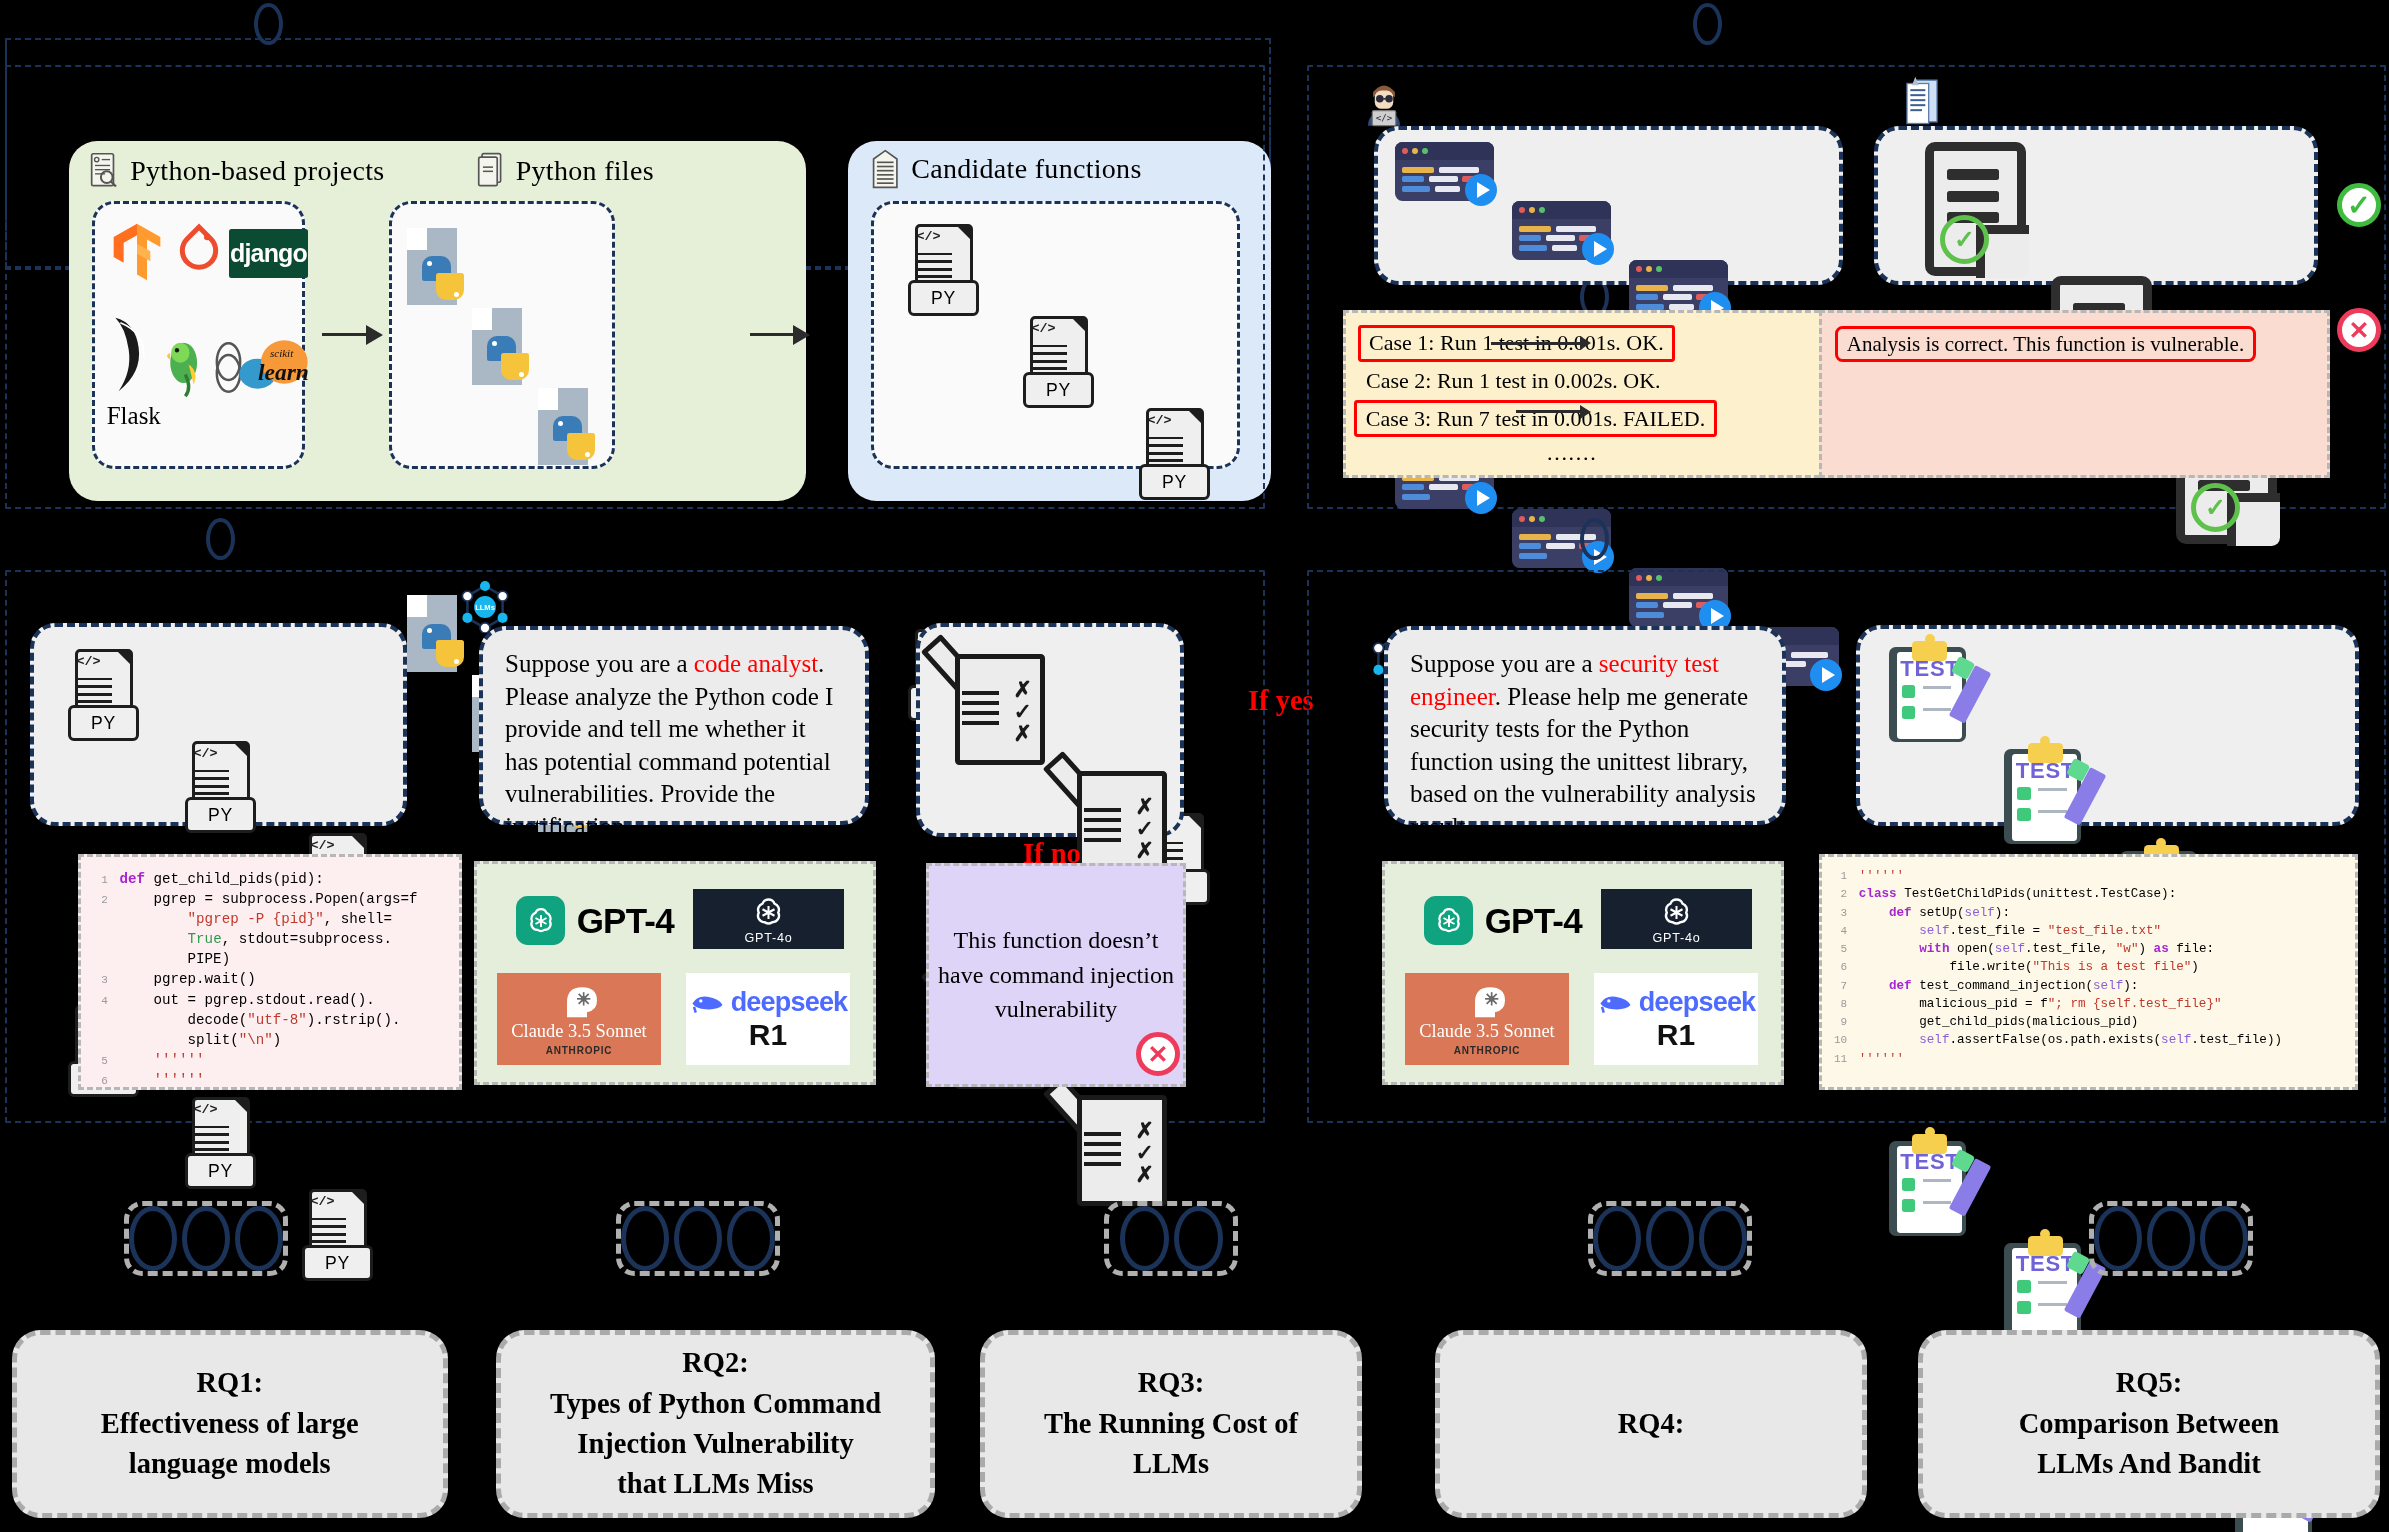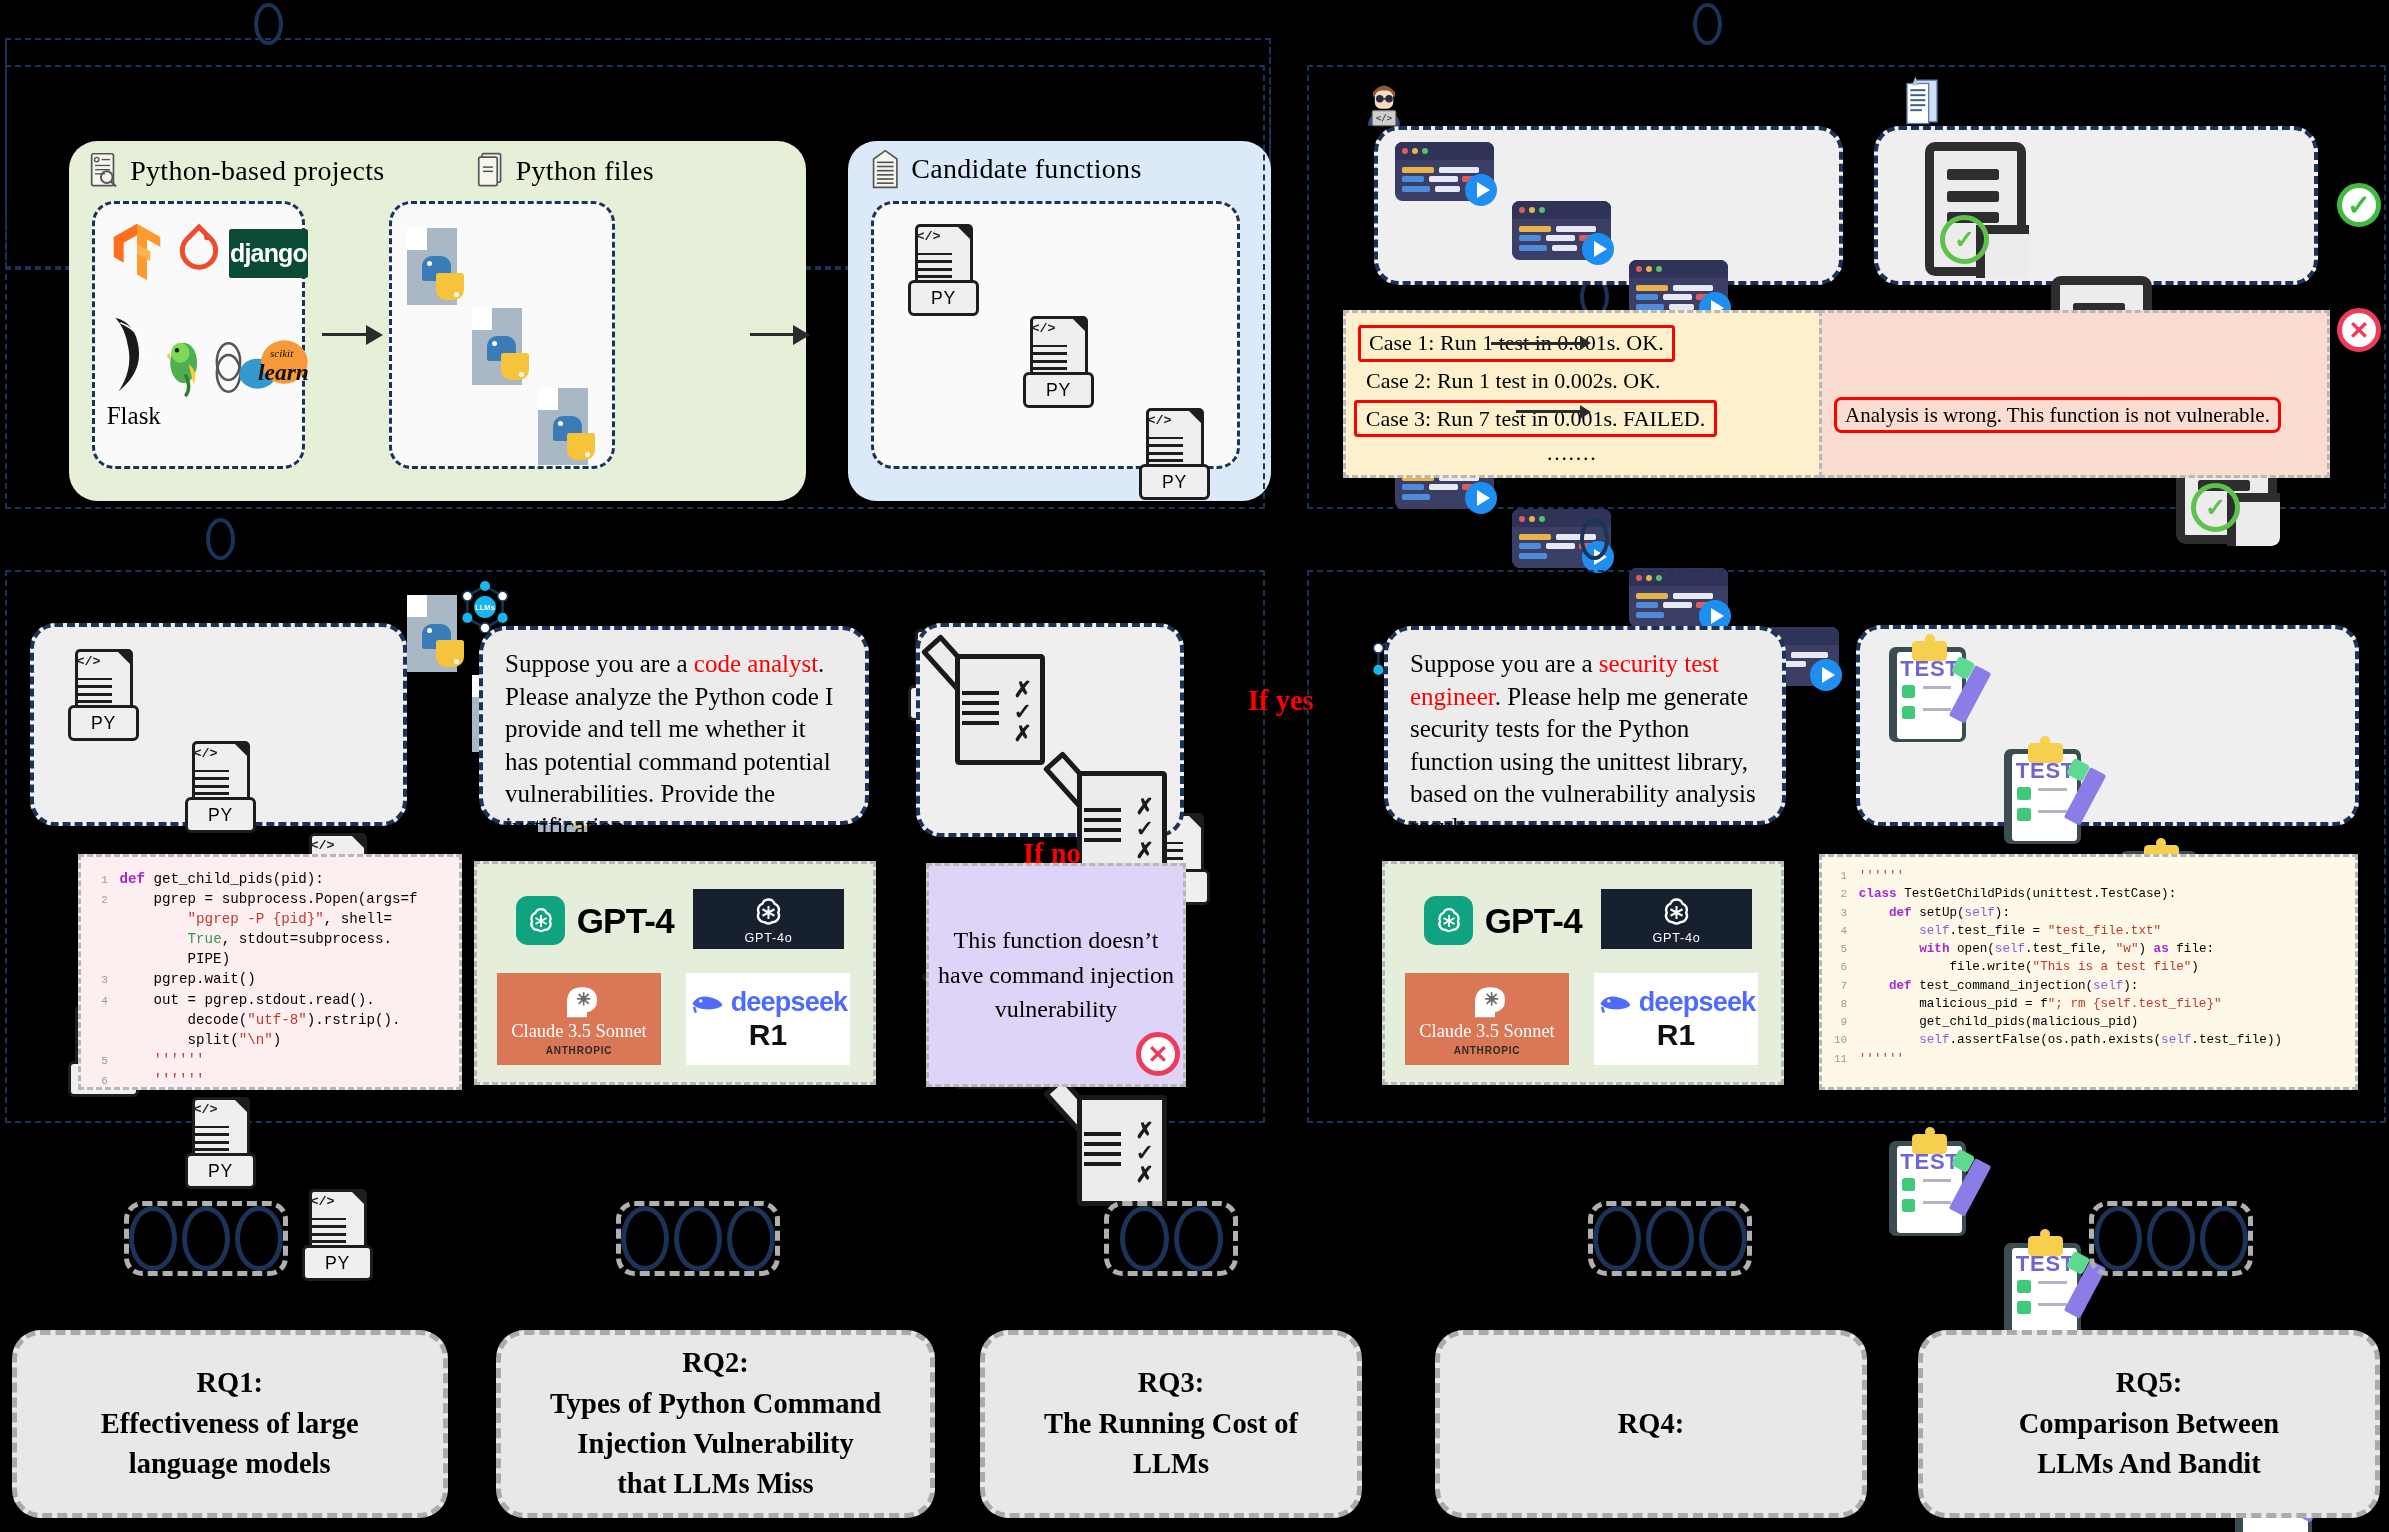--- a/index.html
+++ b/index.html
@@ -577,22 +577,22 @@
   </div>
   <div class="abs redbox" style="left:8.4px;top:87px;font-size:22px;">
     <span>Case 3: Run 7 test in 0.001s. FAILED.</span>
   </div>
   <div class="abs" style="left:201px;top:127px;font-size:22px;letter-spacing:1.7px;">
     <span>.......</span>
   </div>
 </div>
 
 <div class="abs pinkpanel" style="left:1819px;top:310px;width:511px;height:168px;">
-  <div class="abs redbox" style="left:11.7px;top:84px;font-size:21px;border-radius:7.5px;">
-    <span>Analysis is wrong. This function is not vulnerable.</span>
+  <div class="abs redbox" style="left:13.4px;top:13.4px;font-size:21px;border-radius:7.5px;">
+    <span>Analysis is correct. This function is vulnerable.</span>
   </div>
 </div>
 <div class="abs circ-ok" style="left:2337px;top:183px;">
   <span>✓</span>
 </div>
 <div class="abs circ-no" style="left:2337px;top:308px;">
   <span>✕</span>
 </div>
 
 <div class="abs arrow-line" style="left:1491px;top:342px;width:90px;height:2.5px;"></div>

